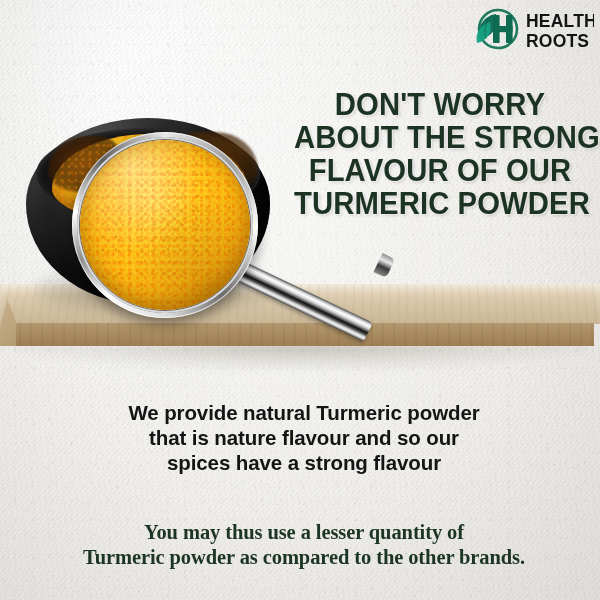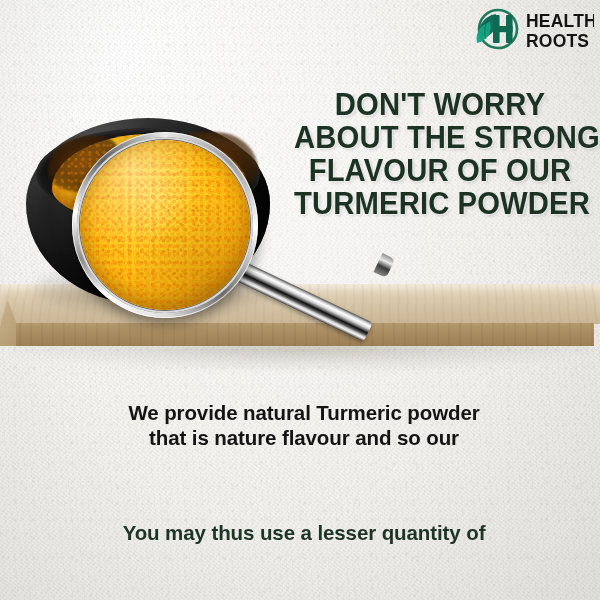--- a/index.html
+++ b/index.html
@@ -213,21 +213,21 @@
 
   
   #body1{
     position:absolute;left:60px;top:400px;width:480px;text-align:center;
     color:#141414;font-weight:bold;font-size:20.5px;line-height:25px;
     font-family:"Liberation Sans",sans-serif;letter-spacing:-.1px;
   }
   #body2{
     position:absolute;left:20px;top:520px;width:560px;text-align:center;
     color:#1d3524;font-weight:bold;font-size:20.5px;line-height:25px;
-    font-family:Liberation Sans, sans-serif;letter-spacing:-.1px;
+    font-family:Liberation Serif, serif;letter-spacing:-.1px;
   }
   .ln{display:block;white-space:nowrap;margin-left:8px;}
 </style>
 </head>
 <body>
 
 <div id="poster">
 
   <div class="grain"></div>
   <div class="grain2"></div>
@@ -288,19 +288,21 @@
           <div class="sheen"></div>
           <div class="edgedark"></div>
         </div>
       </div>
     </div>
   </div>
 
   <div id="body1">
     <span class="ln">We provide natural Turmeric powder</span>
     <span class="ln">that is nature flavour and so our</span>
+    <span class="ln">spices have a strong flavour</span>
   </div>
 
   <div id="body2">
     <span class="ln">You may thus use a lesser quantity of</span>
+    <span class="ln">Turmeric powder as compared to the other brands.</span>
   </div>
 
 </div>
 
 </body></html>

